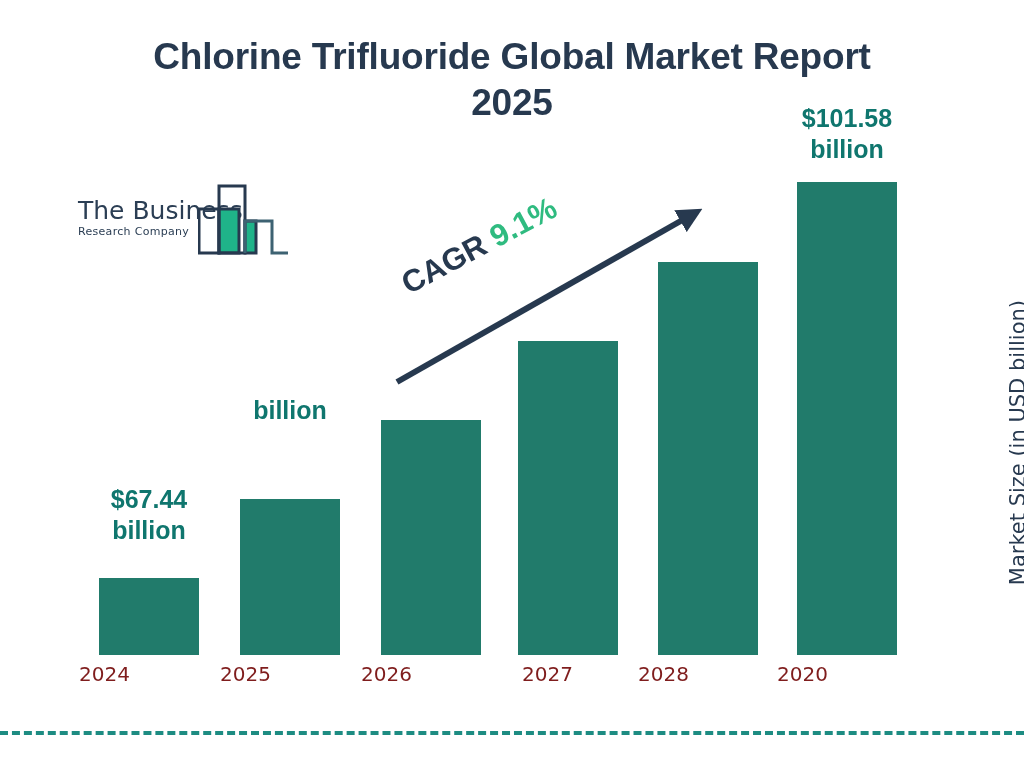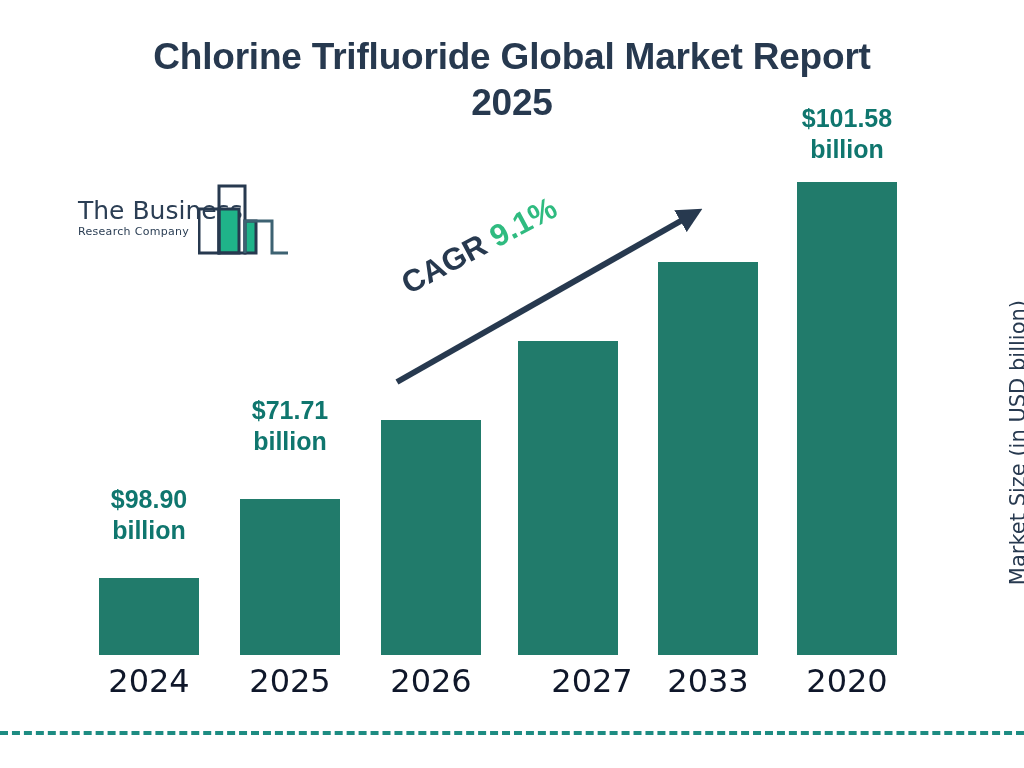--- a/index.html
+++ b/index.html
@@ -87,23 +87,23 @@
     font-size: 25px;
     line-height: 31px;
     font-weight: bold;
     color: #0f766e;
     width: 140px;
   }
   .x-label {
     position: absolute;
     top: 662px;
     width: 140px;
-    text-align: center;
-    font-size: 32px;
-    color: #0f172a;
+    text-align: left;
+    font-size: 20px;
+    color: #7f1d1d;
     font-family: "DejaVu Sans", sans-serif;
   }
 
   
   .cagr-svg {
     position: absolute;
     left: 0;
     top: 0;
     width: 1024px;
     height: 768px;
@@ -172,39 +172,38 @@
   <div class="plot">
 
     <div class="bar" style="left:99px;width:100px;height:77px;"></div>
     <div class="bar" style="left:240px;width:100px;height:156px;"></div>
     <div class="bar" style="left:381px;width:100px;height:235px;"></div>
     <div class="bar" style="left:518px;width:100px;height:314px;"></div>
     <div class="bar" style="left:658px;width:100px;height:393px;"></div>
     <div class="bar" style="left:797px;width:100px;height:473px;"></div>
 
     <div class="bar-value" style="left:79px;top:484px;">
-      <div>$98.90</div>
+      <div>$67.44</div>
       <div>billion</div>
     </div>
 
     <div class="bar-value" style="left:220px;top:395px;">
-      <div>$71.71</div>
       <div>billion</div>
     </div>
 
     <div class="bar-value" style="left:777px;top:103px;">
       <div>$101.58</div>
       <div>billion</div>
     </div>
 
     <div class="x-label" style="left:79px;">2024</div>
     <div class="x-label" style="left:220px;">2025</div>
     <div class="x-label" style="left:361px;">2026</div>
     <div class="x-label" style="left:522px;">2027</div>
-    <div class="x-label" style="left:638px;">2033</div>
+    <div class="x-label" style="left:638px;">2028</div>
     <div class="x-label" style="left:777px;">2020</div>
   </div>
 
   <svg class="cagr-svg" viewBox="0 0 1024 768">
     <defs>
       <marker id="arrowhead" markerWidth="4.2" markerHeight="4.2" refX="2.4" refY="2.1" orient="auto">
         <polygon points="0,0 4.2,2.1 0,4.2" fill="#27394f"></polygon>
       </marker>
     </defs>
     <line x1="397" y1="382" x2="693" y2="214" stroke="#27394f" stroke-width="6" marker-end="url(#arrowhead)"></line>

